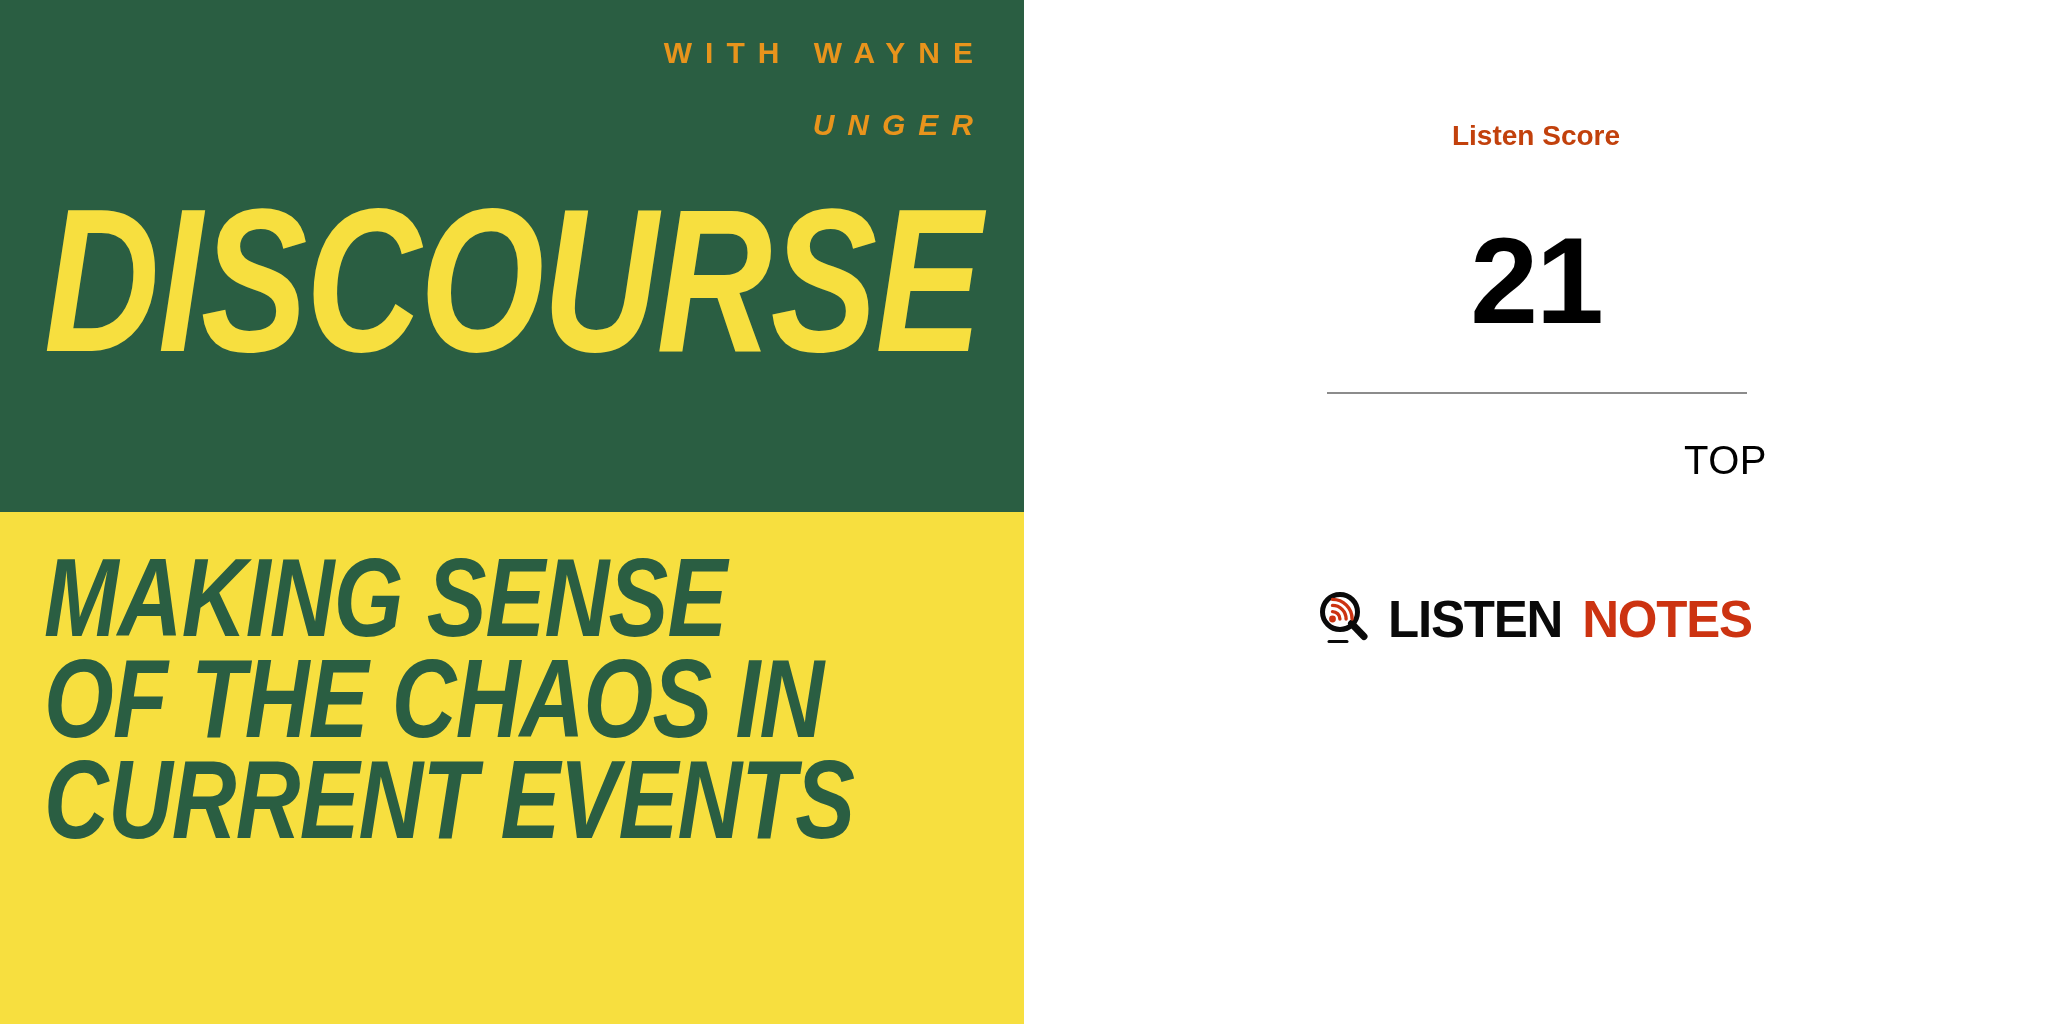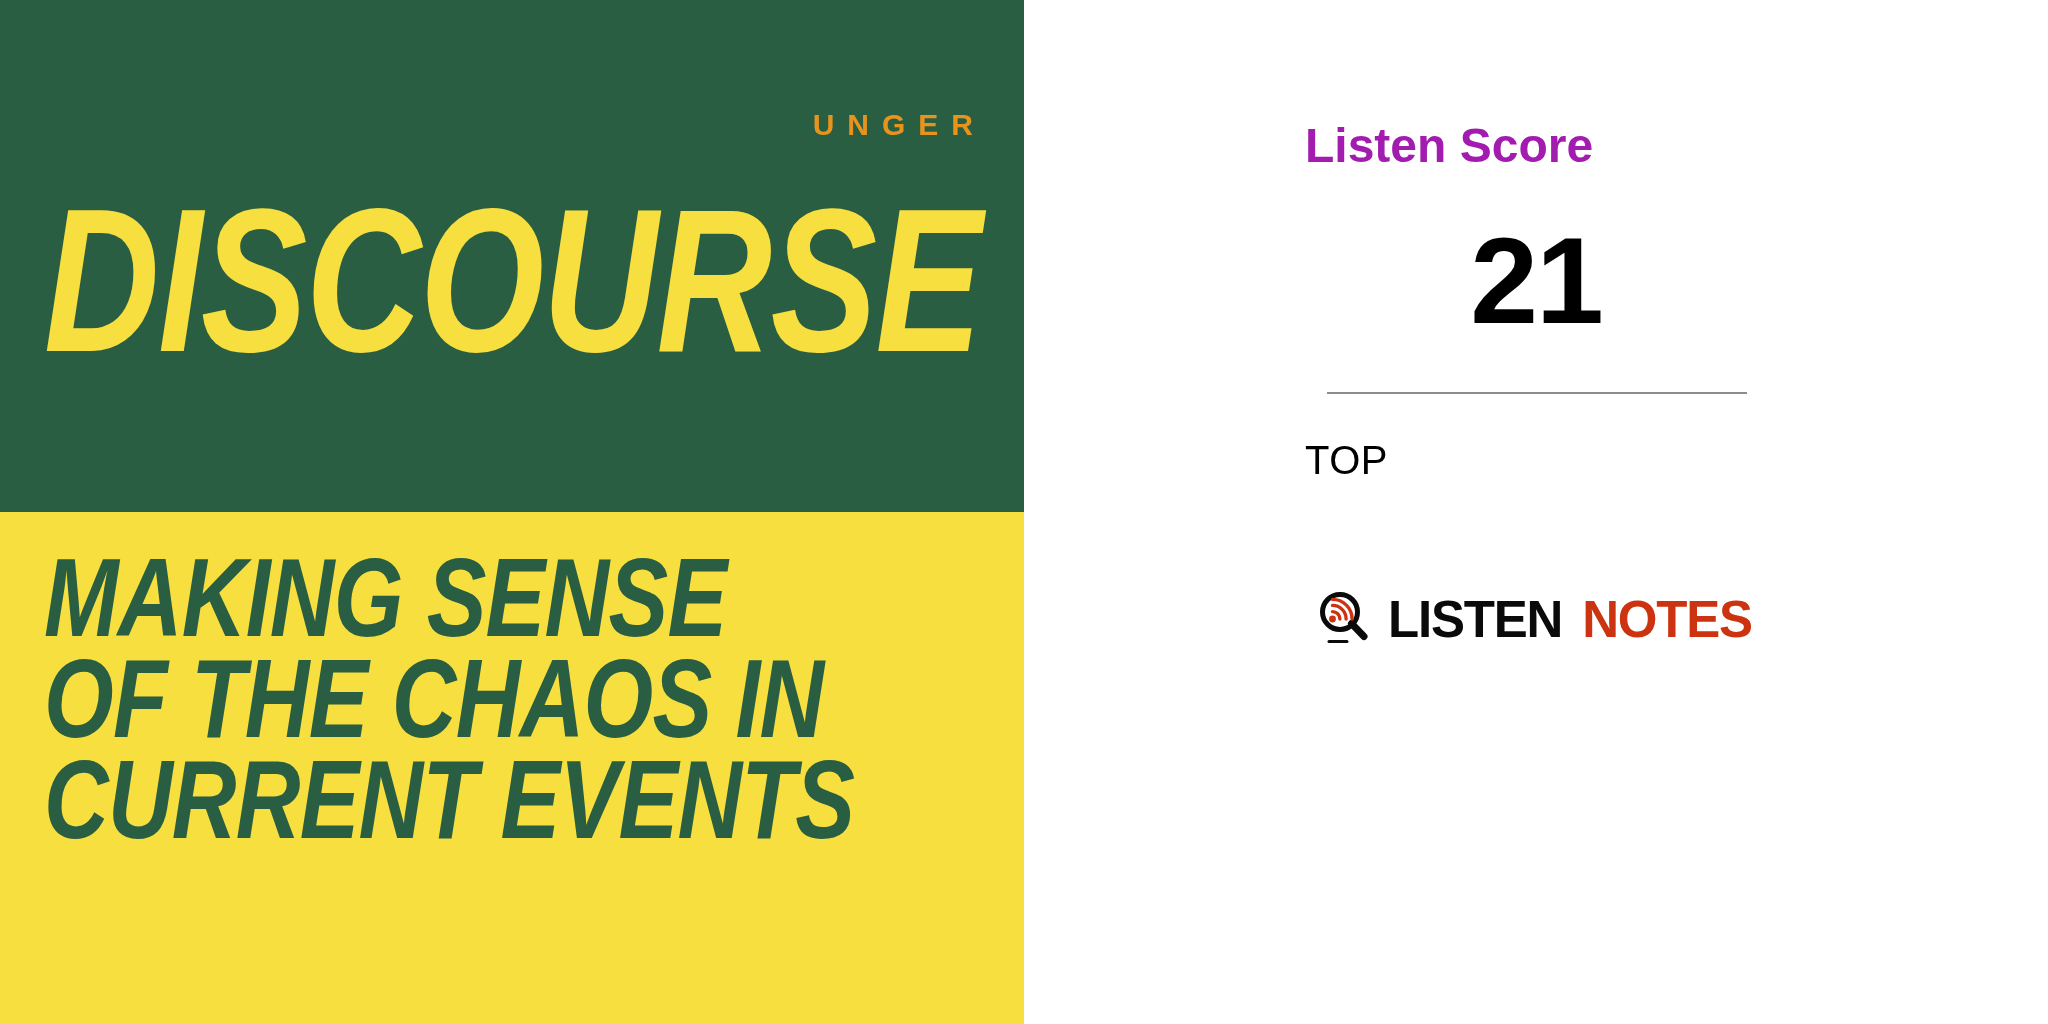--- a/index.html
+++ b/index.html
@@ -50,21 +50,21 @@
     text-align: right;
     color: #e8941c;
     font-family: "Liberation Sans", sans-serif;
     font-weight: 700;
     font-size: 30px;
     letter-spacing: 13px;
     line-height: 1;
     white-space: nowrap;
   }
   .host-line-1 { top: 38px; }
-  .host-line-2 { top: 110px; }
+  .host-line-2 { top: 110px; font-style: italic; }
 
   .show-title {
     position: absolute;
     left: 44px;
     top: 186px;
     width: 960px;
     color: #f7df3f;
     font-family: "Liberation Sans Narrow", "Liberation Sans", sans-serif;
     font-weight: 700;
     font-style: italic;
@@ -109,23 +109,23 @@
     left: 281px;
     top: 0;
     width: 462px;
     height: 1024px;
   }
   .score-label {
     position: absolute;
     top: 122px;
     left: 0;
     width: 462px;
-    text-align: left;
-    color: #a21caf;
-    font-size: 48px;
+    text-align: center;
+    color: #c2410c;
+    font-size: 28px;
     font-weight: 700;
     line-height: 1;
     letter-spacing: 0px;
   }
   .score-value {
     position: absolute;
     top: 220px;
     left: 0;
     width: 462px;
     text-align: center;
@@ -143,21 +143,21 @@
     height: 2px;
     background: #8c8c8c;
   }
   .rank-row {
     position: absolute;
     top: 440px;
     left: 0;
     width: 462px;
     display: flex;
     align-items: baseline;
-    justify-content: space-between;
+    justify-content: flex-end;
     gap: 20px;
   }
   .rank-prefix {
     color: #000000;
     font-size: 40px;
     font-weight: 400;
     line-height: 1;
     letter-spacing: 0.5px;
   }
   .rank-value {
@@ -196,20 +196,21 @@
 </style>
 </head>
 <body>
 
 <div class="page">
 
   <div class="cover">
     <div class="cover-top"></div>
     <div class="cover-bottom"></div>
 
+    <div class="host-line host-line-1">WITH WAYNE</div>
     <div class="host-line host-line-2">UNGER</div>
 
     <div class="show-title">DISCOURSE</div>
 
     <div class="subtitle">
       <span class="sub-line">MAKING SENSE</span>
       <span class="sub-line">OF THE CHAOS IN</span>
       <span class="sub-line">CURRENT EVENTS</span>
     </div>
   </div>

